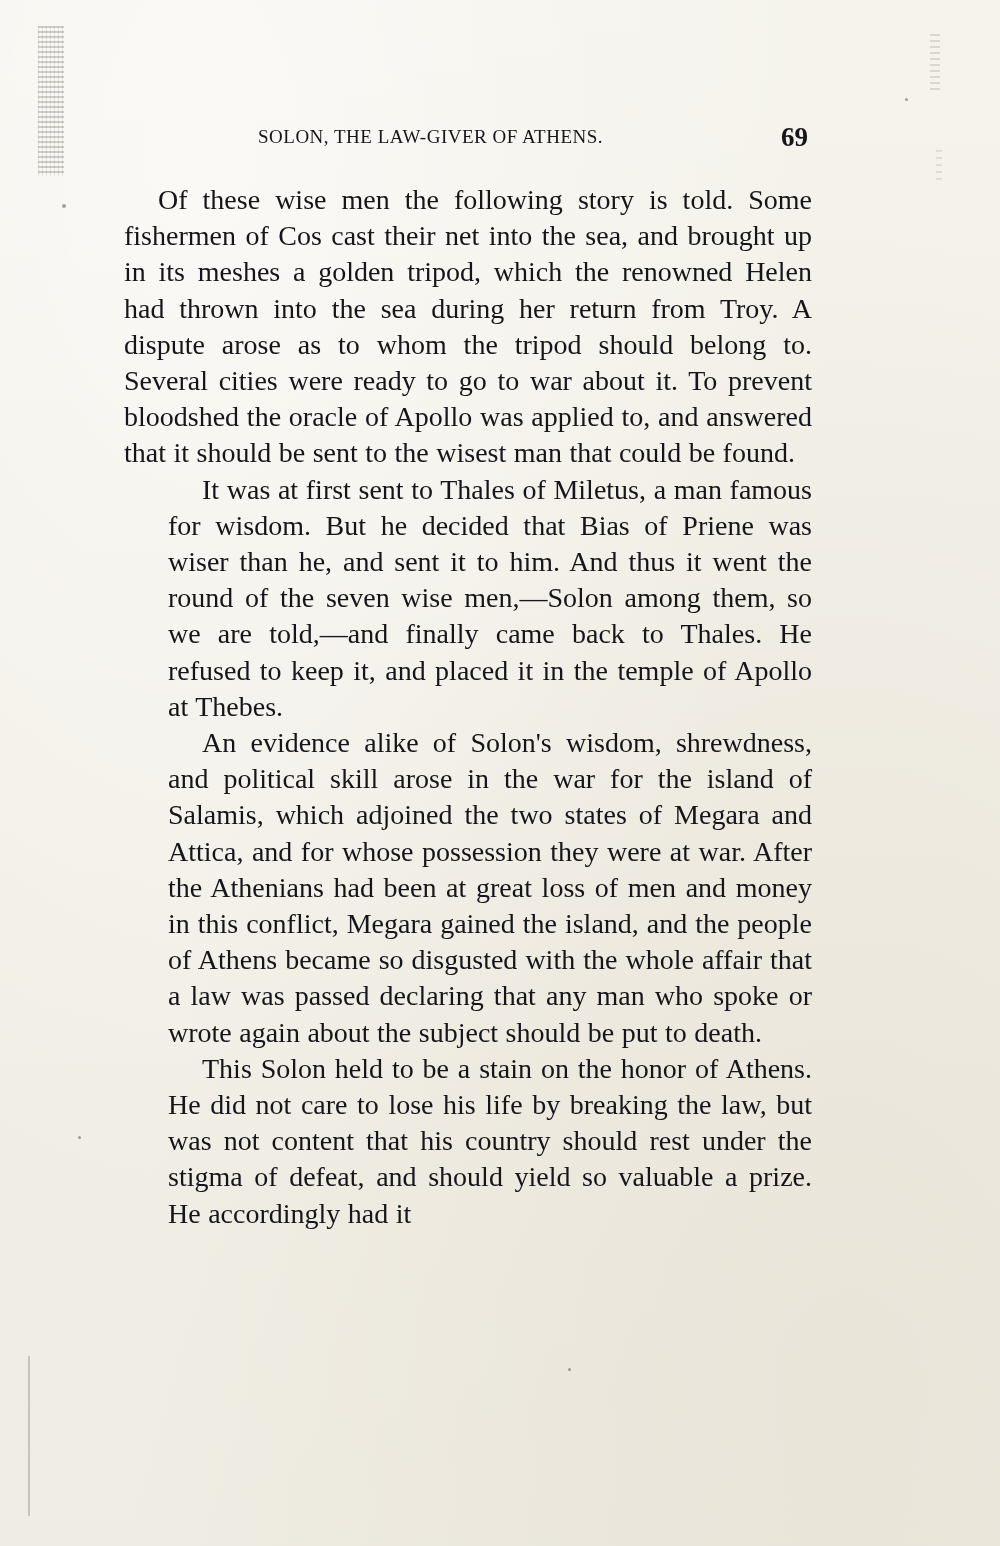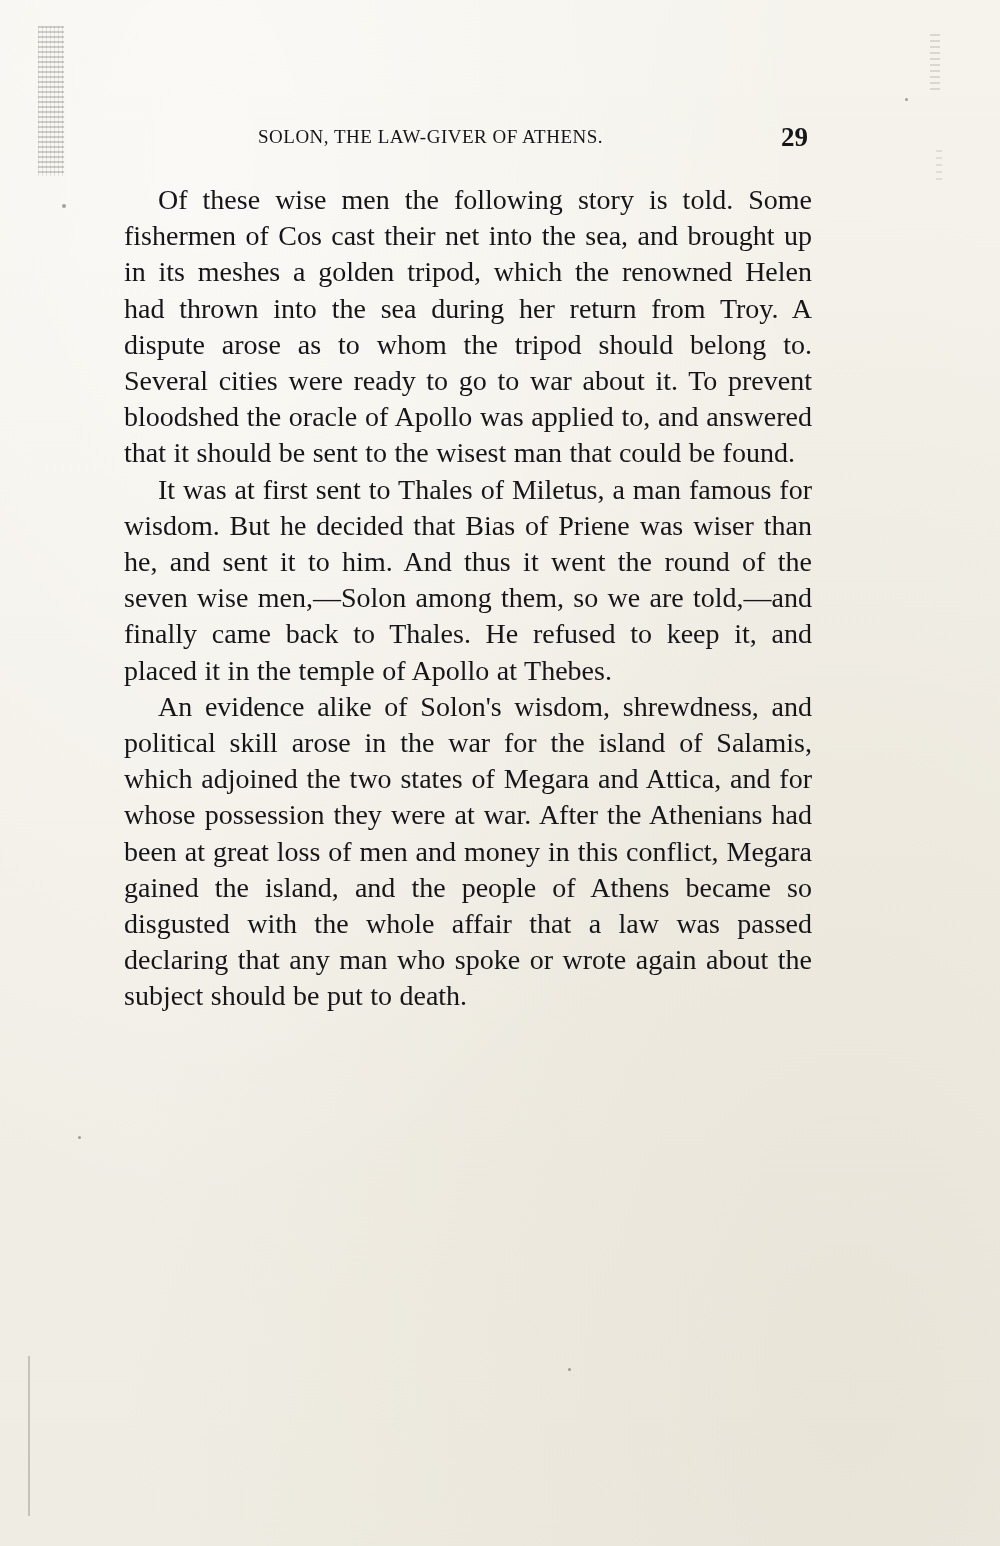--- a/index.html
+++ b/index.html
@@ -112,20 +112,21 @@
     font-size: 28px;
     line-height: 36.2px;
     text-align: justify;
     text-indent: 34px;
     -webkit-hyphens: none;
     hyphens: none;
     word-spacing: 0.5px;
   }
   .para + .para {
     margin-top: 0px;
+    margin-left: 44px;
   }
   .para:last-child {
     text-align: justify;
   }
 </style>
 </head>
 <body>
 
 <div class="page"></div>
 
@@ -133,20 +134,21 @@
 <div class="scan-speck-a"></div>
 <div class="scan-speck-b"></div>
 <div class="scan-rule-bottom"></div>
 <div class="scan-dot" style="left:62px; top:204px; width:4px; height:4px;"></div>
 <div class="scan-dot" style="left:78px; top:1136px; width:3px; height:3px;"></div>
 <div class="scan-dot" style="left:568px; top:1368px; width:3px; height:3px;"></div>
 <div class="scan-dot" style="left:905px; top:98px; width:3px; height:3px;"></div>
 
 <div class="running-head">
   <div class="running-head-title">SOLON, THE LAW-GIVER OF ATHENS.</div>
-  <div class="page-number">29</div>
+  <div class="page-number">69</div>
 </div>
 
 <div class="text-block">
   <p class="para">Of these wise men the following story is told. Some fishermen of Cos cast their net into the sea, and brought up in its meshes a golden tripod, which the renowned Helen had thrown into the sea during her return from Troy.  A dispute arose as to whom the tripod should belong to.  Several cities were ready to go to war about it.  To prevent bloodshed the oracle of Apollo was applied to, and answered that it should be sent to the wisest man that could be found.</p>
   <p class="para">It was at first sent to Thales of Miletus, a man famous for wisdom.  But he decided that Bias of Priene was wiser than he, and sent it to him.  And thus it went the round of the seven wise men,—Solon among them, so we are told,—and finally came back to Thales.  He refused to keep it, and placed it in the temple of Apollo at Thebes.</p>
   <p class="para">An evidence alike of Solon's wisdom, shrewdness, and political skill arose in the war for the island of Salamis, which adjoined the two states of Megara and Attica, and for whose possession they were at war.  After the Athenians had been at great loss of men and money in this conflict, Megara gained the island, and the people of Athens became so disgusted with the whole affair that a law was passed declaring that any man who spoke or wrote again about the subject should be put to death.</p>
+  <p class="para">This Solon held to be a stain on the honor of Athens.  He did not care to lose his life by breaking the law, but was not content that his country should rest under the stigma of defeat, and should yield so valuable a prize.  He accordingly had it</p>
 </div>
 
 </body></html>

